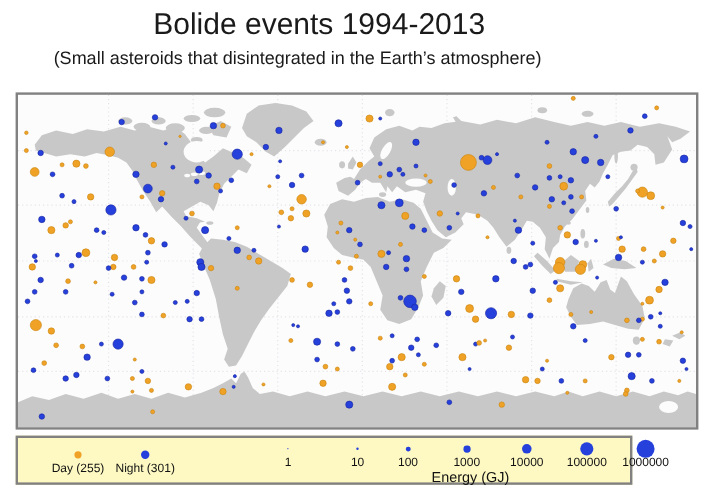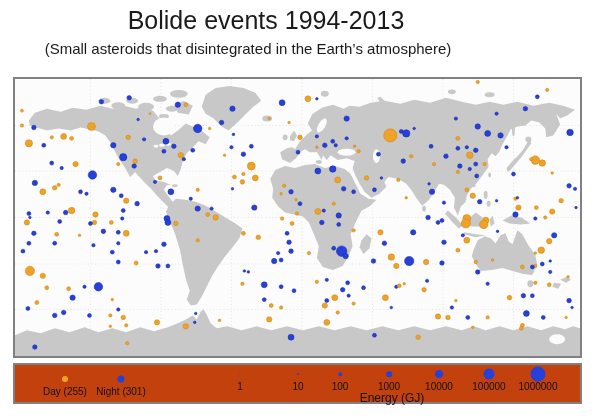--- a/index.html
+++ b/index.html
@@ -5,22 +5,22 @@
   html,body{margin:0;padding:0;background:#ffffff;}
   .stage{position:relative;width:600px;height:420px;background:#ffffff;
          font-family:"Liberation Sans", sans-serif;color:#1a1a1a;overflow:hidden;}
   .title{position:absolute;top:6px;left:0;width:532px;text-align:center;
          font-size:25px;font-weight:400;letter-spacing:0px;}
   .subtitle{position:absolute;top:40px;left:0;width:496px;text-align:center;
          font-size:15px;font-weight:400;}
   .map-box{position:absolute;left:13px;top:77px;width:569px;height:281px;
          border:2px solid #818181;box-sizing:border-box;background:#fcfcfc;}
   .map-box svg{display:block;width:100%;height:100%;}
-  .legend-box{position:absolute;left:13px;top:363px;width:569px;height:41px;
-         border:2px solid #818181;box-sizing:border-box;background:#c2410c;}
+  .legend-box{position:absolute;left:13px;top:363px;width:514px;height:41px;
+         border:2px solid #818181;box-sizing:border-box;background:#fef9c3;}
   .leg-dot{position:absolute;border-radius:50%;transform:translate(-50%,-50%);}
   .leg-label{position:absolute;transform:translate(-50%,-50%);font-size:10px;white-space:nowrap;color:#111;}
   .size-dot{position:absolute;border-radius:50%;transform:translate(-50%,-50%);}
   .size-label{position:absolute;transform:translate(-50%,-50%);font-size:10px;white-space:nowrap;color:#111;}
   .energy-label{position:absolute;left:377px;top:33px;transform:translate(-50%,-50%);
          font-size:12px;white-space:nowrap;color:#111;}
 </style>
 </head>
 <body>
 

